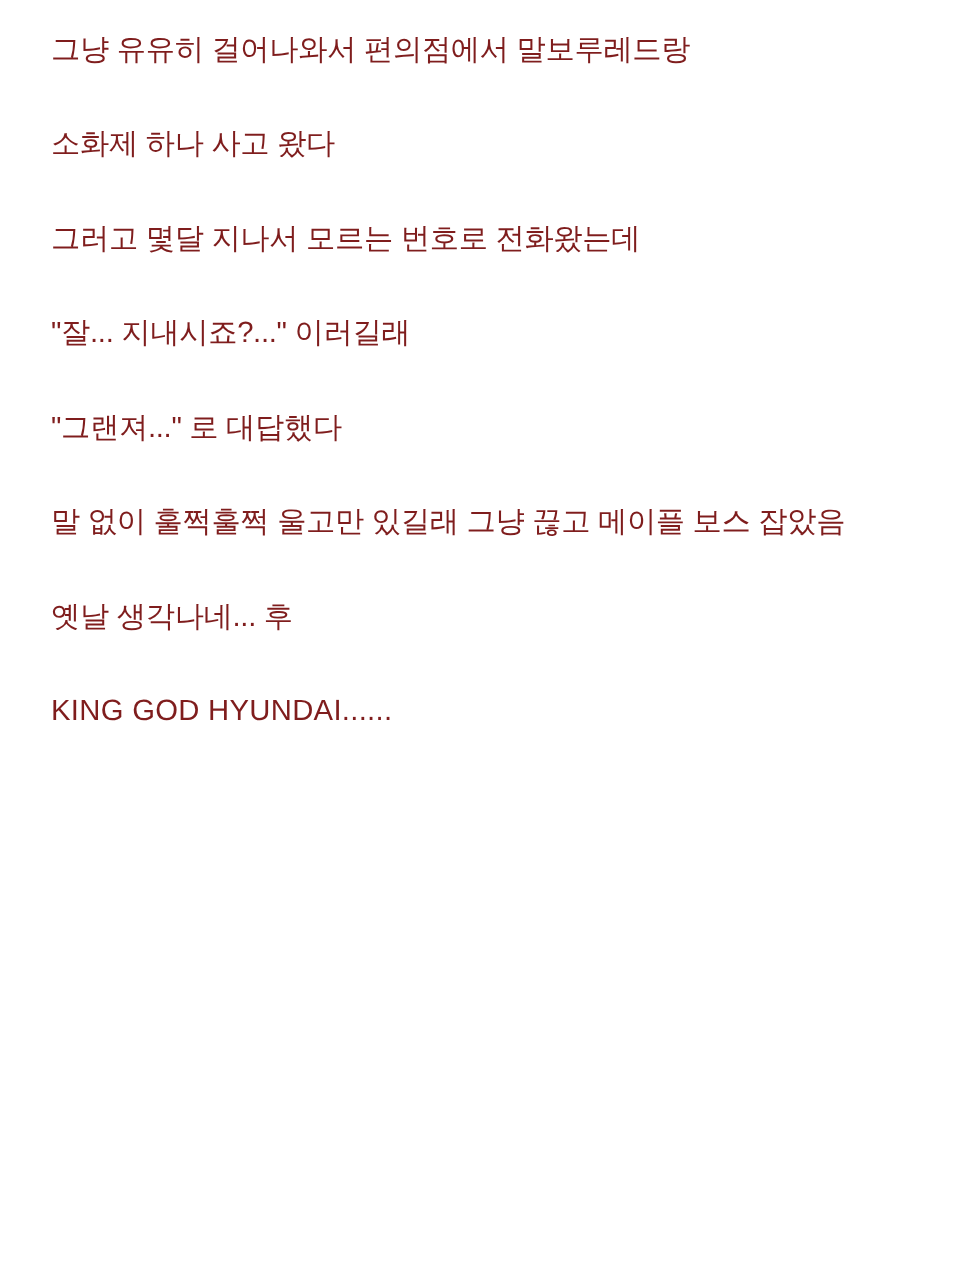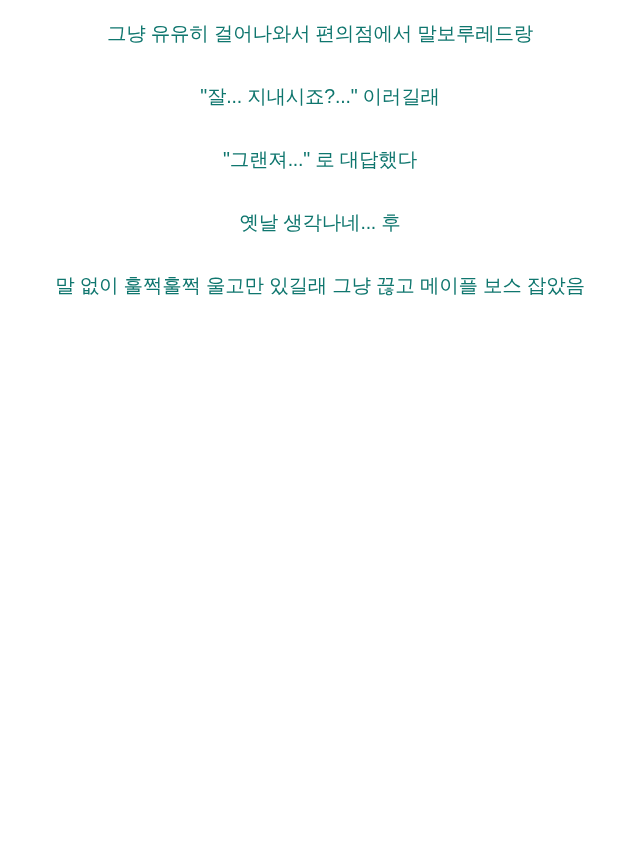--- a/index.html
+++ b/index.html
@@ -14,38 +14,40 @@
     overflow: hidden;
   }
   .page {
     width: 640px;
     height: 853px;
     box-sizing: border-box;
     padding: 18px 34px 10px 34px;
     background: #ffffff;
   }
   .para {
-    color: #0f766e;
+    color: #7f1d1d;
     font-size: 19.5px;
     line-height: 30px;
     letter-spacing: -0.2px;
     margin: 0 0 33px 0;
     word-break: break-all;
     font-weight: 400;
-    text-align: center;
   }
   .para.last {
     margin-bottom: 0;
   }
   .para.latin {
     letter-spacing: 0.2px;
   }
 </style>
 </head>
 <body>
 
 <div class="page">
   <p class="para">그냥 유유히 걸어나와서 편의점에서 말보루레드랑</p>
+  <p class="para">소화제 하나 사고 왔다</p>
+  <p class="para">그러고 몇달 지나서 모르는 번호로 전화왔는데</p>
   <p class="para">"잘... 지내시죠?..." 이러길래</p>
   <p class="para">"그랜져..." 로 대답했다</p>
+  <p class="para">말 없이 훌쩍훌쩍 울고만 있길래 그냥 끊고 메이플 보스 잡았음</p>
   <p class="para">옛날 생각나네... 후</p>
-  <p class="para">말 없이 훌쩍훌쩍 울고만 있길래 그냥 끊고 메이플 보스 잡았음</p>
+  <p class="para latin last">KING GOD HYUNDAI......</p>
 </div>
 
 </body></html>

